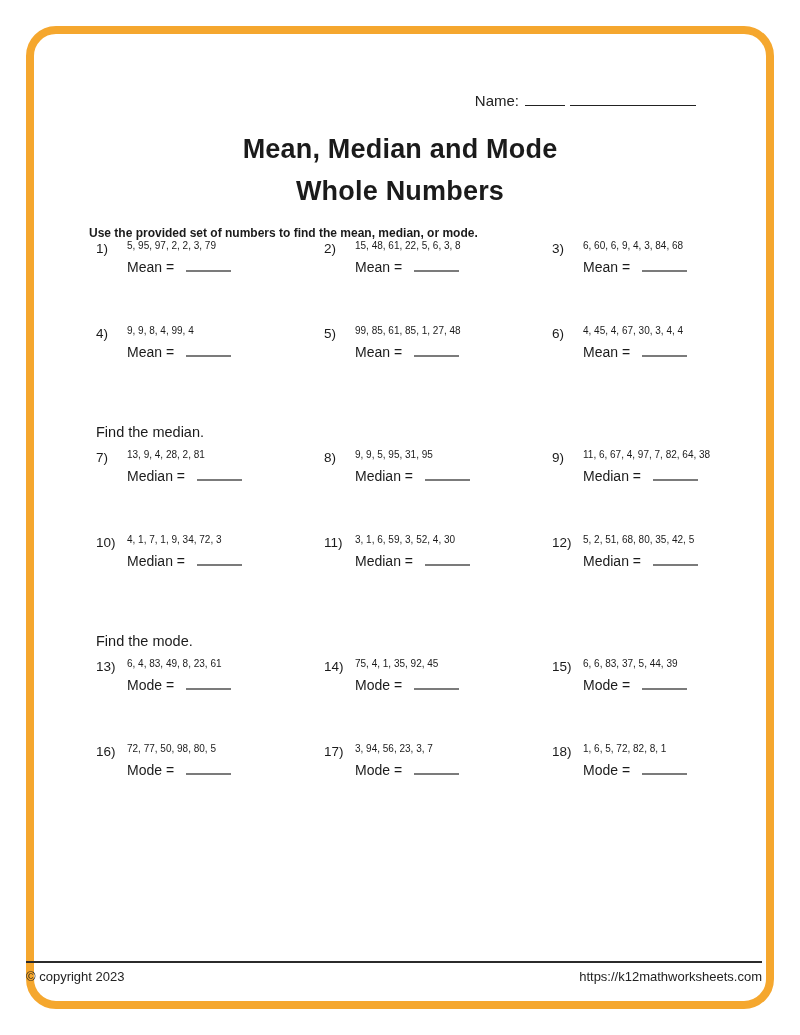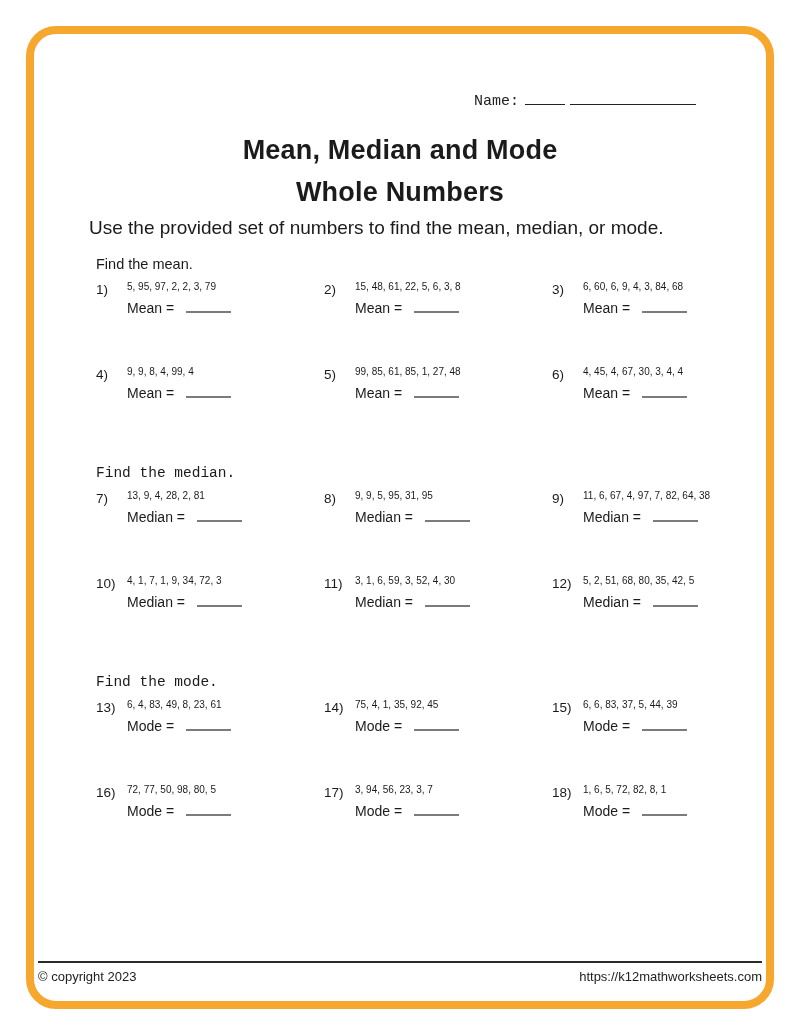--- a/index.html
+++ b/index.html
@@ -22,49 +22,49 @@
     position: absolute;
     left: 34px; top: 34px; right: 34px; bottom: 34px;
     padding: 0 20px;
   }
   .name-row {
     margin-top: 24px;
     text-align: right;
     padding-right: 16px;
     font-size: 15px;
     color: #222;
-    font-family: Liberation Mono, monospace;
   }
   .name-line {
     display: inline-block;
     border-bottom: 1.6px solid #222;
     height: 13px;
   }
   .name-line.short { width: 40px; margin-left: 6px; }
   .name-line.long  { width: 126px; margin-left: 5px; }
   .worksheet-title {
     margin-top: 19px;
     text-align: center;
     font-size: 27px;
     font-weight: bold;
     line-height: 42px;
     letter-spacing: 0.2px;
   }
   .instructions {
-    margin-top: 4px;
+    margin-top: 14px;
     margin-left: 1px;
-    font-size: 19px;
+    font-size: 12px;
+    font-weight: bold;
   }
   .section-heading {
     margin-left: 8px;
     margin-bottom: 9px;
     font-size: 14.5px;
   }
   .section-first .section-heading { margin-top: 17px; }
-  .section-rest  .section-heading { margin-top: 64px; font-family: Liberation Mono, monospace; }
+  .section-rest  .section-heading { margin-top: 64px; }
   .prob-grid {
     margin-left: 8px;
     display: grid;
     grid-template-columns: 228px 228px auto;
   }
   .prob-grid.row-2 { margin-top: 50px; }
   .problem { display: flex; align-items: flex-start; }
   .pnum {
     width: 31px;
     flex: 0 0 31px;
@@ -81,21 +81,21 @@
   }
   .answer-blank {
     display: inline-block;
     width: 45px;
     height: 13px;
     margin-left: 12px;
     border-bottom: 2.4px solid #7b7b7b;
   }
   .footer {
     position: absolute;
-    left: 38px; right: 38px; top: 961px;
+    left: 26px; right: 38px; top: 961px;
     border-top: 2px solid #2b2b2b;
     padding-top: 6px;
     display: flex;
     justify-content: space-between;
     align-items: baseline;
     font-size: 13px;
     color: #222;
   }
 </style>
 </head>
@@ -109,21 +109,20 @@
     </div>
 
     <div class="worksheet-title">
       <div>Mean, Median and Mode</div>
       <div>Whole Numbers</div>
     </div>
 
     <div class="instructions">Use the provided set of numbers to find the mean, median, or mode.</div>
 
     <div class="section section-first">
-      <div class="section-heading">Find the mean.</div>
       <div class="prob-grid row-1">
         <div class="problem">
           <span class="pnum">1)</span>
           <div class="pbody">
             <div class="pnumbers">5, 95, 97, 2, 2, 3, 79</div>
             <div class="panswer"><span>Mean =</span><span class="answer-blank"></span></div>
           </div>
         </div>
         <div class="problem">
           <span class="pnum">2)</span>

